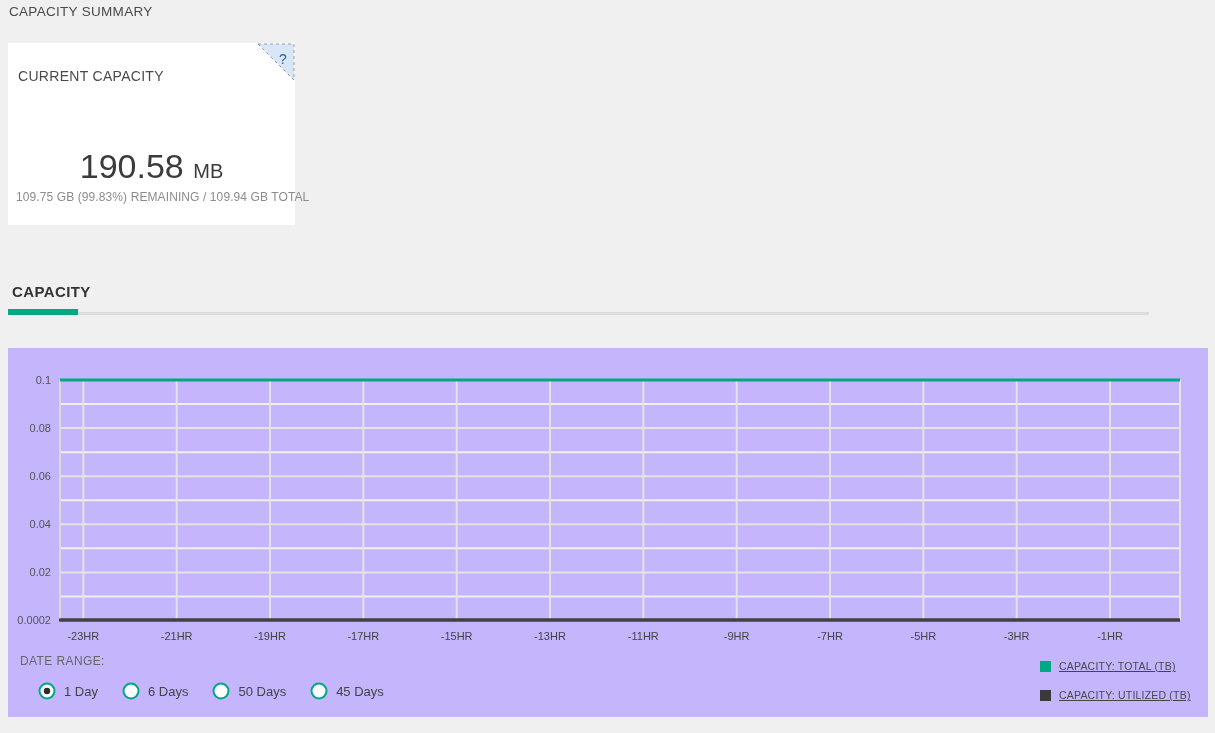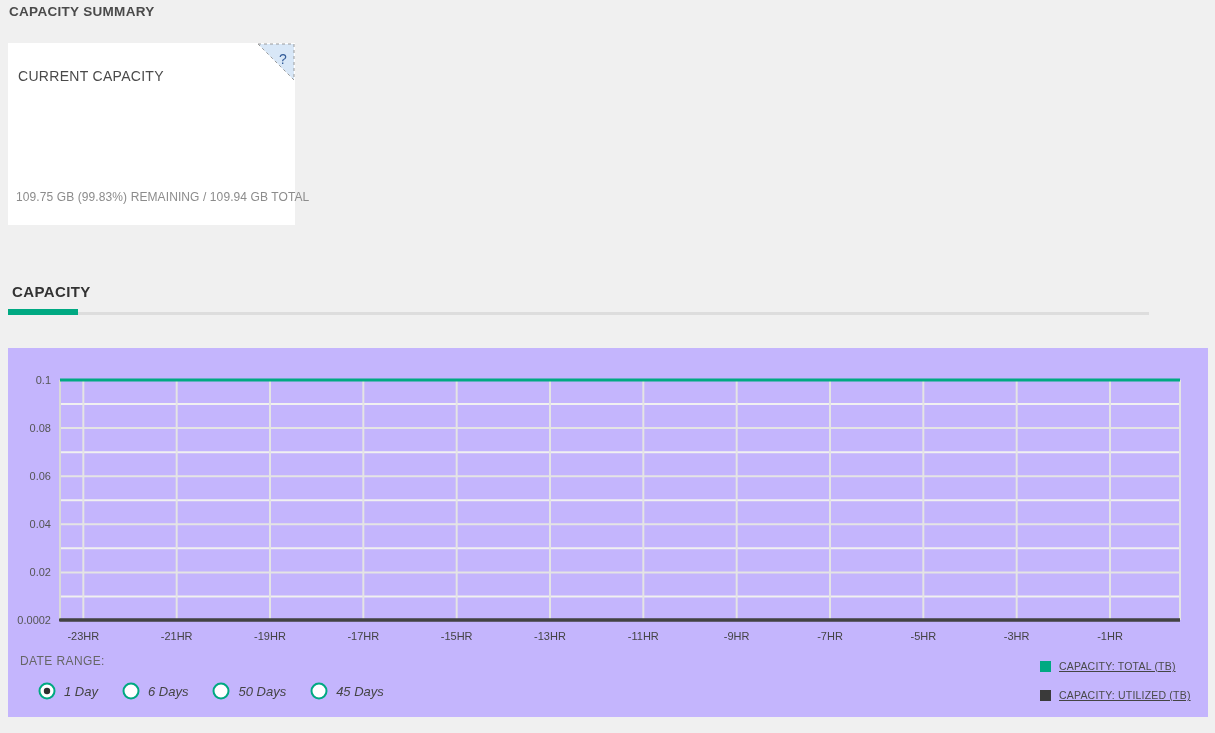--- a/index.html
+++ b/index.html
@@ -5,21 +5,21 @@
   * { margin:0; padding:0; box-sizing:border-box; }
   html,body { width:1215px; height:733px; overflow:hidden; }
   body {
     background:#f0f0f0;
     font-family:"Liberation Sans", sans-serif;
     color:#444;
     position:relative;
   }
   .page-title{
     position:absolute; left:9px; top:4px;
-    font-size:13.5px; letter-spacing:.3px; color:#4a4a4a;font-weight:bold;
+    font-size:13.5px; letter-spacing:.3px; color:#4a4a4a;
   }
   
   .card{
     position:absolute; left:8px; top:43px; width:287px; height:182px;
     background:#fff;
   }
   .help-corner{ position:absolute; top:0; right:0; cursor:pointer; }
   .card-title{
     position:absolute; left:10px; top:25px;
     font-size:14px; letter-spacing:.3px; color:#4a4a4a;
@@ -53,21 +53,21 @@
   #chart svg{ display:block; }
   .tick-label{ font-size:11px; fill:#555; }
   .xtick-label{ font-size:11px; fill:#444; }
   
   .dr-label{
     position:absolute; left:12px; top:306px;
     font-size:12px; color:#666; letter-spacing:.4px;
   }
   .dr-options{
     position:absolute; left:30px; top:334px;
-    display:flex; column-gap:24px; align-items:center;font-style:italic;
+    display:flex; column-gap:24px; align-items:center;
   }
   .radio-option{ display:flex; align-items:center; cursor:pointer; }
   .radio-option svg{ display:block; }
   .radio-label{ font-size:13px; color:#444; margin-left:8px; }
   
   .legend{ position:absolute; left:1032px; top:312px;text-decoration:underline; }
   .legend-item{ display:flex; align-items:center; margin-bottom:17px; }
   .legend-swatch{ width:11px; height:11px; margin-right:8px; flex:0 0 auto; }
   .legend-label{ font-size:10.5px; color:#4a4a4a; letter-spacing:.2px; white-space:nowrap; }
 </style>
@@ -75,20 +75,24 @@
 <body>
 
 <div class="page-title">CAPACITY SUMMARY</div>
 
 <div class="card">
   <svg class="help-corner" width="38" height="38">
     <polygon points="1,1 37,1 37,37" fill="#d8e7f7" stroke="#999999" stroke-width="1" stroke-dasharray="3,3"></polygon>
     <text x="26" y="21" text-anchor="middle" font-size="14" fill="#335c99">?</text>
   </svg>
   <div class="card-title">CURRENT CAPACITY</div>
+  <div class="card-value-row">
+    <span class="card-value">190.58</span>
+    <span class="card-unit">MB</span>
+  </div>
   <div class="card-subtitle">109.75 GB (99.83%) REMAINING / 109.94 GB TOTAL</div>
 </div>
 
 <div class="section-heading">CAPACITY</div>
 <div class="rule">
   <div class="rule-teal"></div>
   <div class="rule-gray"></div>
 </div>
 
 <div class="panel">

